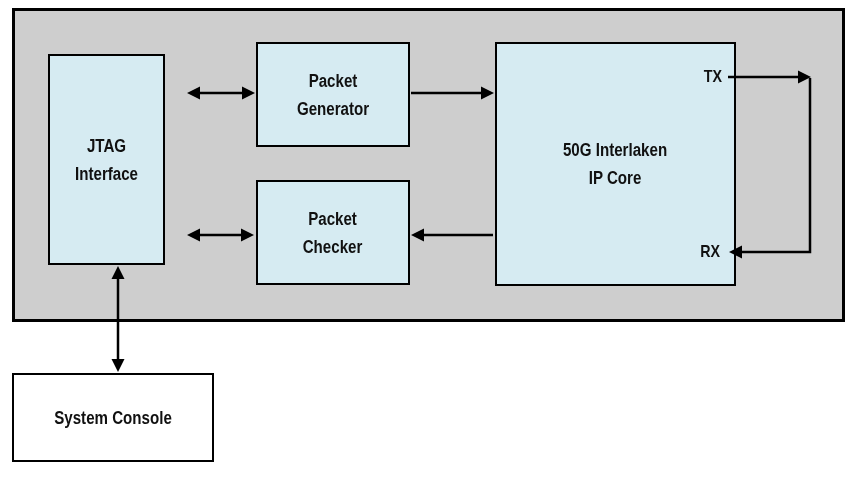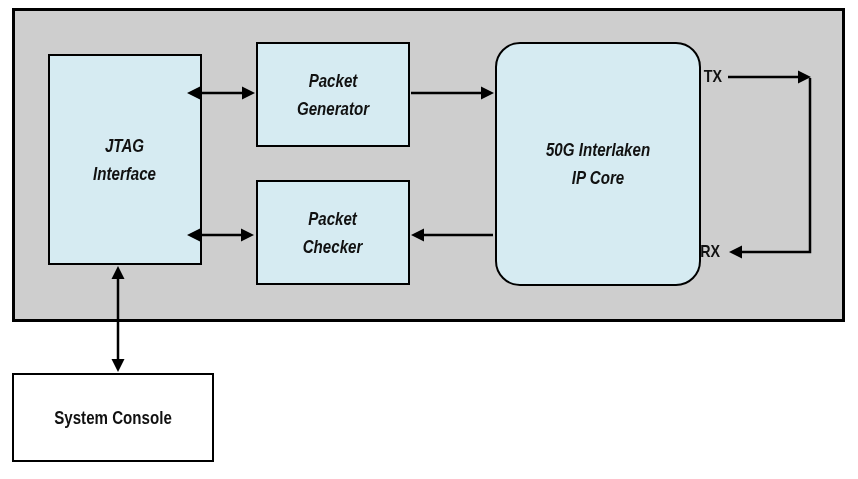--- a/index.html
+++ b/index.html
@@ -29,38 +29,37 @@
     border: 3px solid var(--border-color);
   }
 
   .block {
     position: absolute;
     background: var(--block-fill);
     border: 2px solid var(--border-color);
     display: flex;
     align-items: center;
     justify-content: center;
-    font-style: italic;
   }
 
   .block-label {
     text-align: center;
     font-size: 18px;
     font-weight: 700;
     line-height: 28px;
     color: var(--text-color);
     transform: scaleX(0.84);
     transform-origin: center center;
     white-space: nowrap;
   }
 
-  .block-jtag   { left: 48px;  top: 54px;  width: 154px; height: 211px; }
+  .block-jtag   { left: 48px;  top: 54px;  width: 117px; height: 211px; }
   .block-pgen   { left: 256px; top: 42px;  width: 154px; height: 105px; }
   .block-pchk   { left: 256px; top: 180px; width: 154px; height: 105px; }
-  .block-ipcore { left: 495px; top: 42px;  width: 206px; height: 244px; border-radius: 25px; }
+  .block-ipcore { left: 495px; top: 42px;  width: 241px; height: 244px; }
 
   .block-console {
     position: absolute;
     left: 12px; top: 373px;
     width: 202px; height: 89px;
     background: var(--console-fill);
     border: 2px solid var(--border-color);
     display: flex;
     align-items: center;
     justify-content: center;

